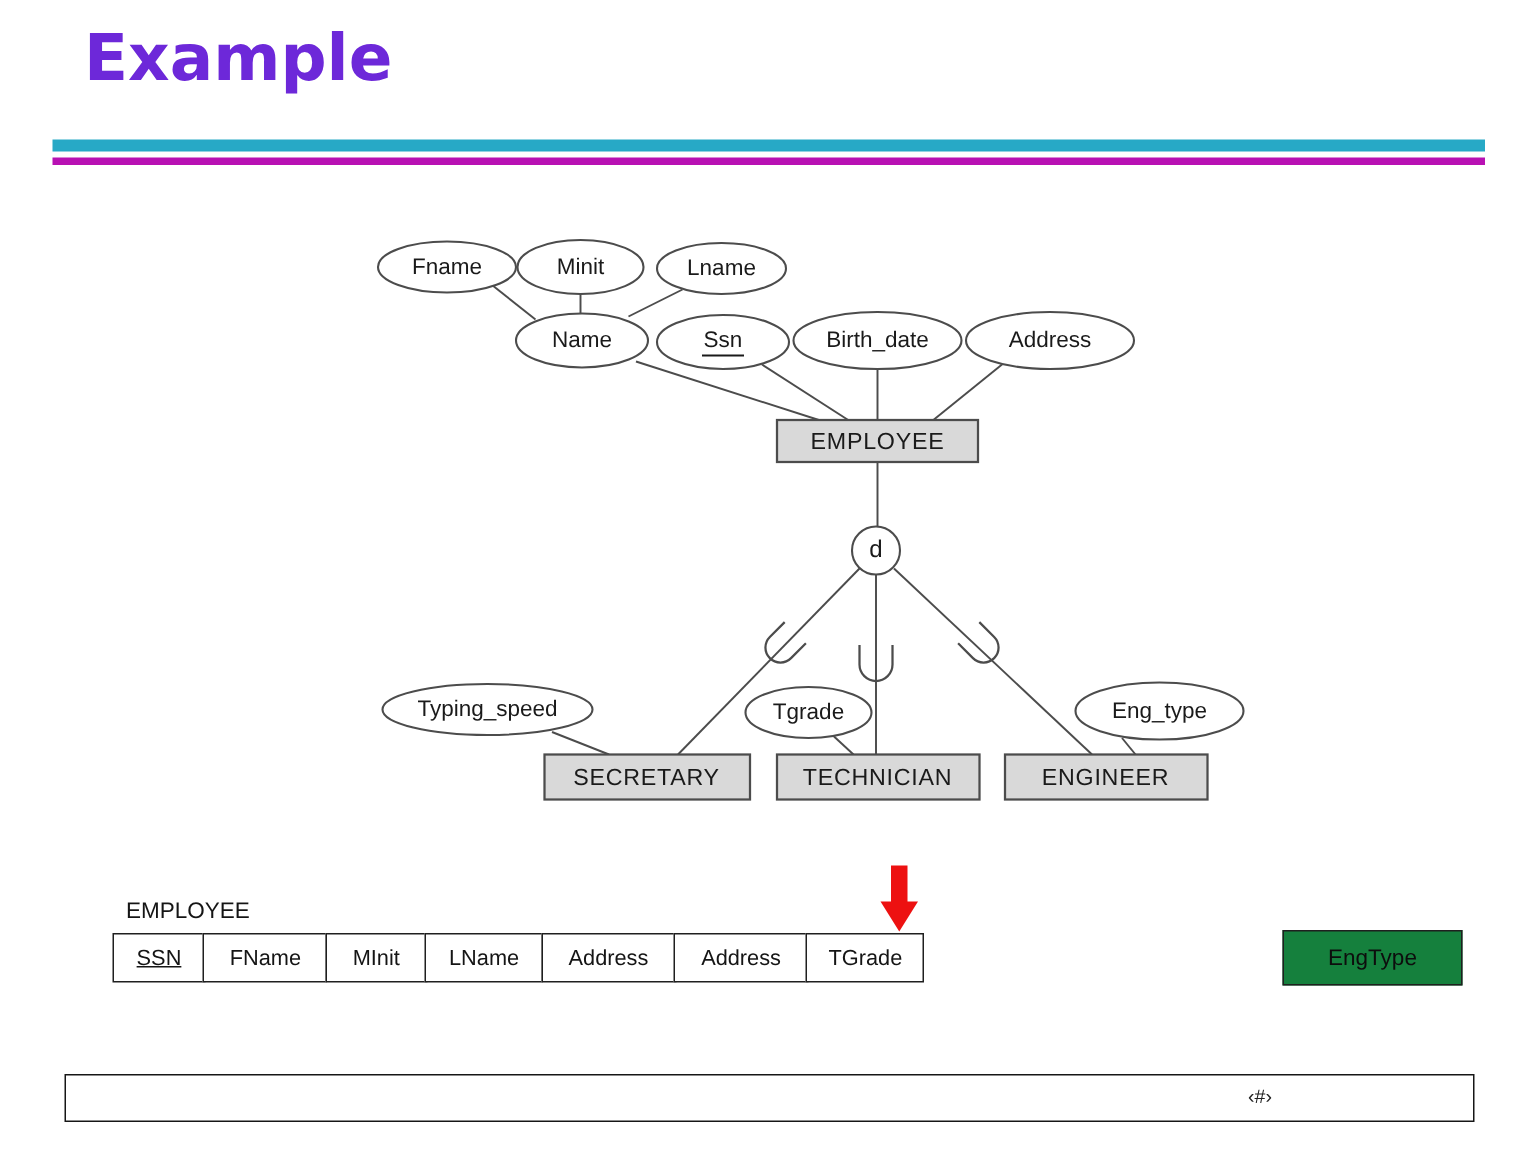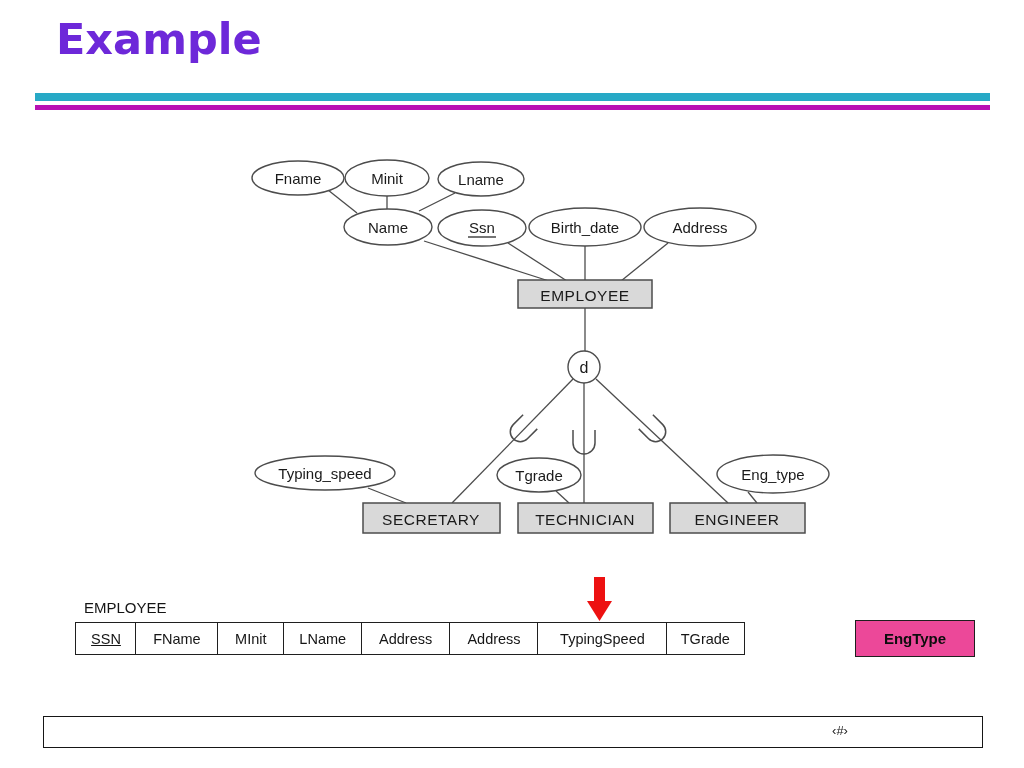--- a/index.html
+++ b/index.html
@@ -25,23 +25,23 @@
   .entity-lbl{font-size:15.5px;letter-spacing:0.5px;}
   
   #relation-name{left:84px;top:599px;font-size:15px;color:#151515;}
   #relation-row{left:75px;top:622px;height:33px;display:flex;}
   .cell{box-sizing:border-box;border:1.6px solid #1f1f1f;background:#fff;
         display:flex;align-items:center;justify-content:center;
         font-size:14.5px;color:#151515;height:33px;}
   .cell + .cell{margin-left:-1.6px;}
   .cell.key{text-decoration:underline;}
   #cell-engtype{left:855px;top:620px;width:120px;height:37px;
-        box-sizing:border-box;border:1.6px solid #1f1f1f;background:#ec4899;
+        box-sizing:border-box;border:1.6px solid #1f1f1f;background:#15803d;
         display:flex;align-items:center;justify-content:center;
-        font-size:15px;font-weight:bold;color:#0d0d0d;}
+        font-size:15px;font-weight:normal;color:#0d0d0d;}
   
   #footer-box{left:43px;top:716px;width:940px;height:32px;
         box-sizing:border-box;border:1.8px solid #161616;background:#fff;}
   #footer-page-number{left:815px;top:723px;width:50px;text-align:center;
         font-size:13px;color:#222;}
 </style>
 </head>
 <body>
 
 <div class="abs" id="slide-title">Example</div>
@@ -147,19 +147,18 @@
 
 <div class="abs" id="relation-name">EMPLOYEE</div>
 
 <div class="abs" id="relation-row">
   <div class="cell key" style="width:62px">SSN</div>
   <div class="cell" style="width:83px">FName</div>
   <div class="cell" style="width:68px">MInit</div>
   <div class="cell" style="width:79px">LName</div>
   <div class="cell" style="width:90px">Address</div>
   <div class="cell" style="width:90px">Address</div>
-  <div class="cell" style="width:130px">TypingSpeed</div>
   <div class="cell" style="width:79px">TGrade</div>
 </div>
 <div class="abs" id="cell-engtype">EngType</div>
 
 <div class="abs" id="footer-box"></div>
 <div class="abs" id="footer-page-number">‹#›</div>
 
 </body></html>

